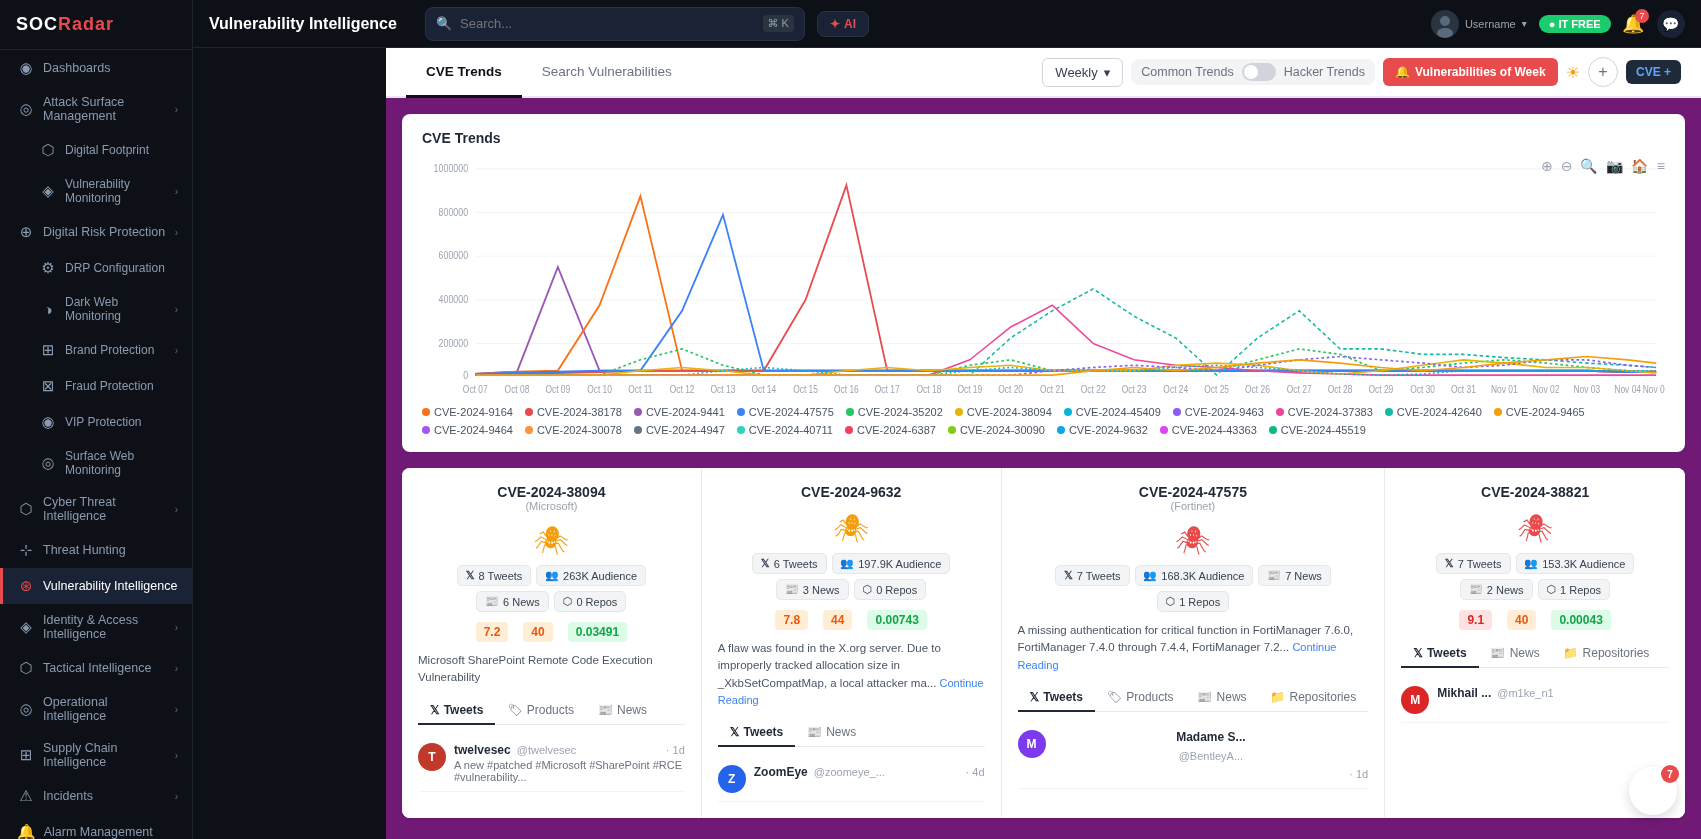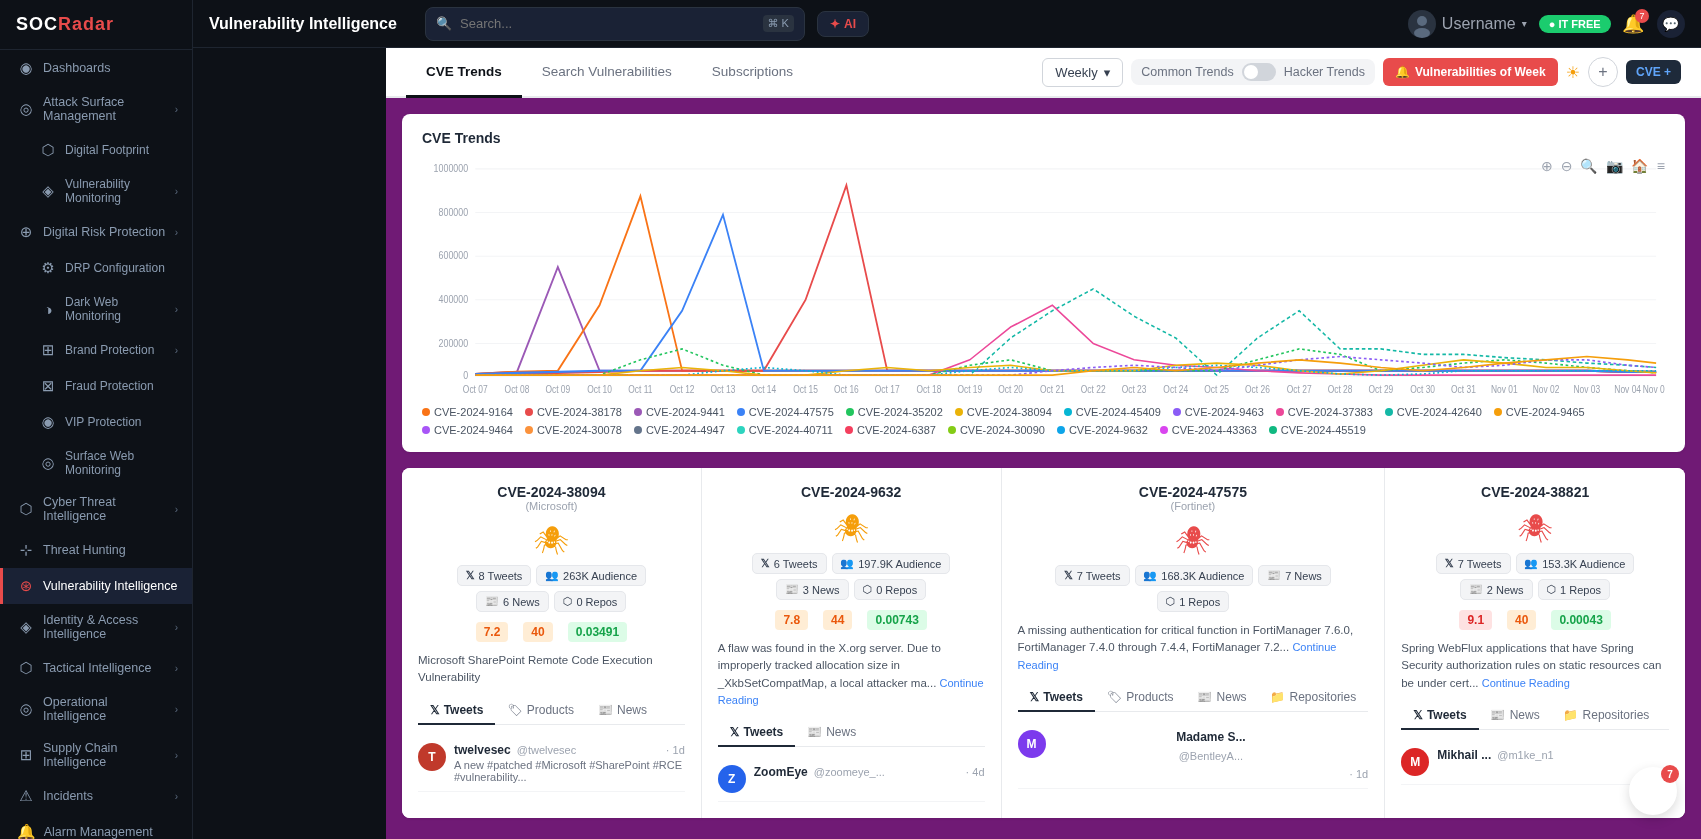--- a/index.html
+++ b/index.html
@@ -460,39 +460,38 @@
     <span>AI</span>
   </div>
   <div class="topbar-right">
     <div class="topbar-user">
       <div class="topbar-avatar">
         <svg width="28" height="28" viewBox="0 0 28 28">
             <circle cx="14" cy="11" r="5" fill="#5a6a7e"></circle>
             <ellipse cx="14" cy="23" rx="8" ry="5" fill="#5a6a7e"></ellipse>
           </svg>
       </div>
-      <span style="font-size:16px; color:#9ca3af; max-width:120px; overflow:hidden; text-overflow:ellipsis; white-space:nowrap;">Username</span>
+      <span style="font-size:11px; color:#9ca3af; max-width:120px; overflow:hidden; text-overflow:ellipsis; white-space:nowrap;">Username</span>
       <span style="font-size:10px; color:#9ca3af;">▾</span>
     </div>
     <div class="topbar-status">● IT FREE</div>
     <div class="topbar-bell">
       🔔
       <span class="topbar-bell-badge">7</span>
     </div>
     <div class="topbar-chat">💬</div>
   </div>
 </div>
 
 <div id="main">
 
   <div class="tabs-bar">
     <div id="tabs-container" style="display:flex;">
         <div class="tab-item active">CVE Trends</div>
         <div class="tab-item">Search Vulnerabilities</div>
-        <div class="tab-item">Subscriptions</div>
       </div>
     <div class="tabs-right">
       <div class="period-select">
         <span>Weekly</span>
         <span>▾</span>
       </div>
       <div class="toggle-group">
         <span>Common Trends</span>
         <div class="toggle-switch off"></div>
         <span>Hacker Trends</span>
@@ -876,24 +875,20 @@
       <div class="stat-badge">
         <span>⬡</span>
         <span>1 Repos</span>
       </div>
     </div>
     <div class="score-badges">
       <span class="score-badge score-red">9.1</span>
       <span class="score-badge score-orange">40</span>
       <span class="score-badge score-green">0.00043</span>
     </div>
-    <div class="cve-description">
-      Spring WebFlux applications that have Spring Security authorization rules on static resources can be under cert...
-      <a href="#" style="color:#3b82f6; text-decoration:none; font-size:11px;">Continue Reading</a>
-    </div>
     <div class="cve-tabs">
       <div class="cve-tab active">
       <span>𝕏</span>
       <span>Tweets</span>
     </div>
           <div class="cve-tab ">
       <span>📰</span>
       <span>News</span>
     </div>
           <div class="cve-tab ">

